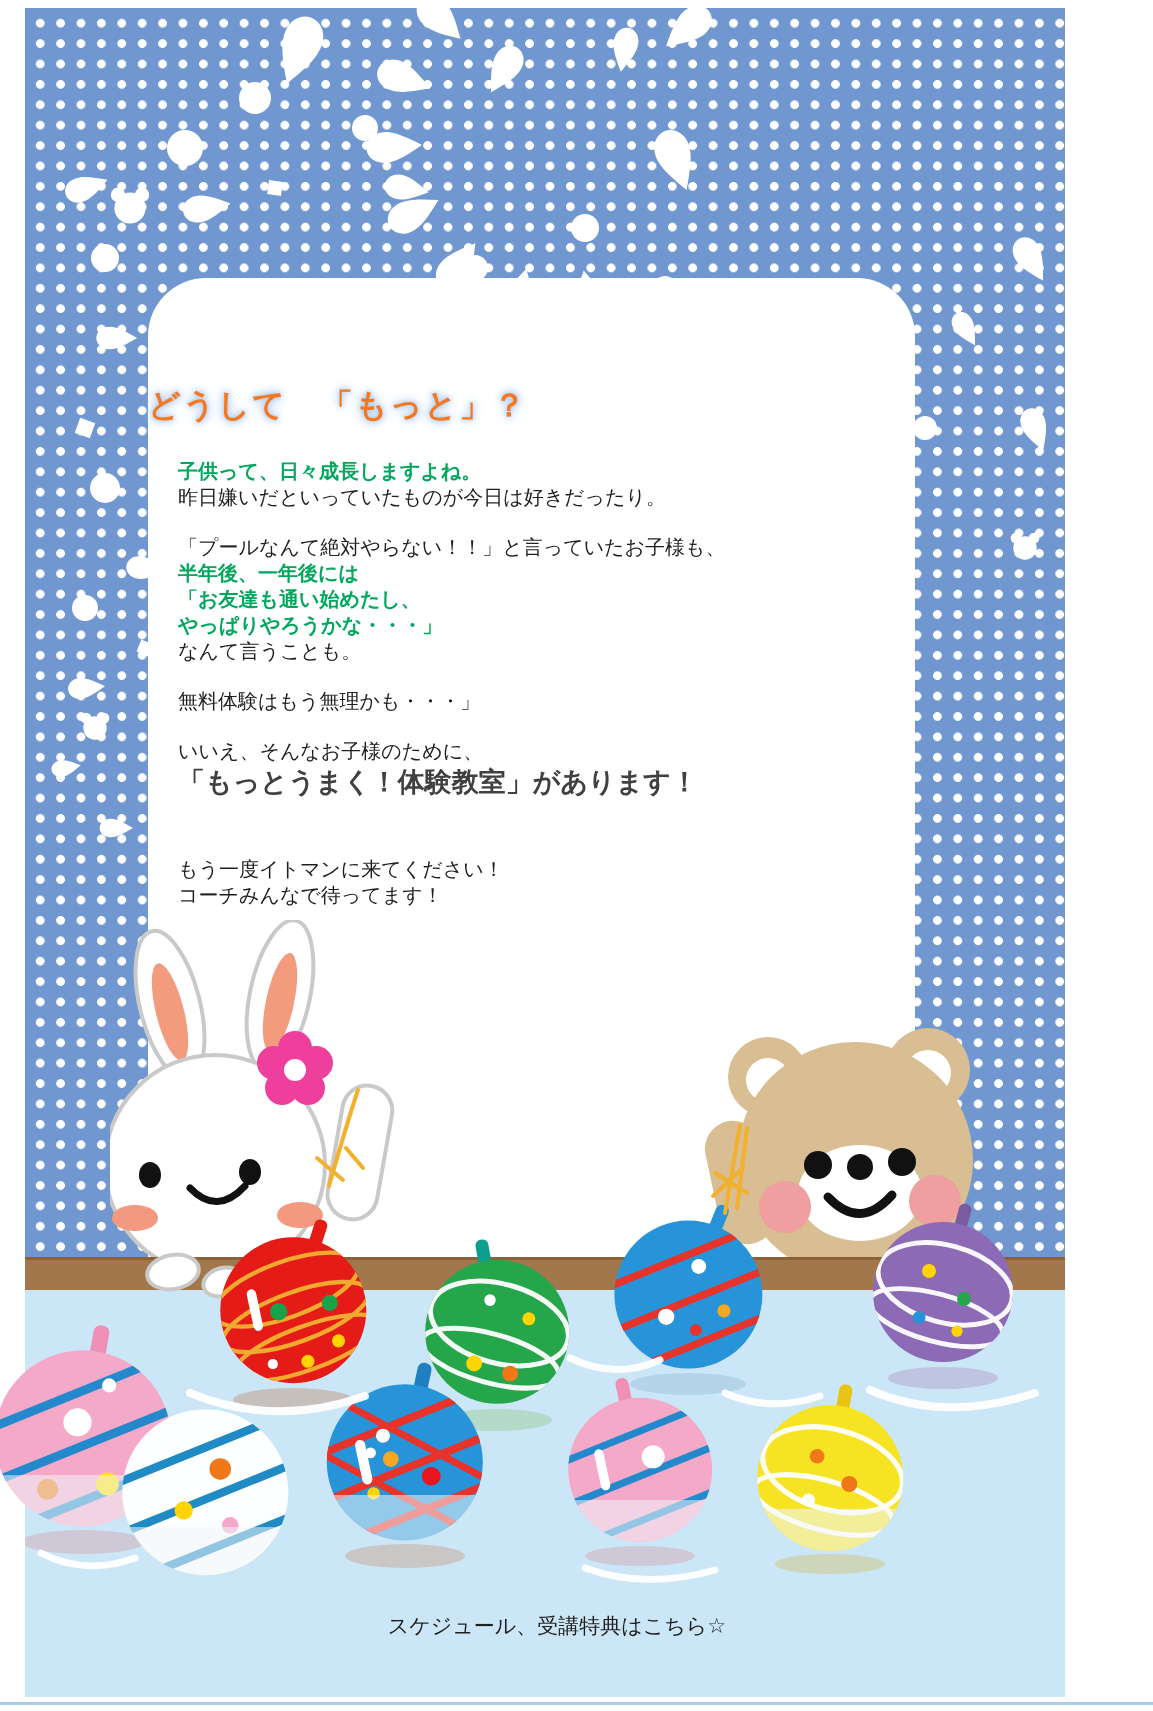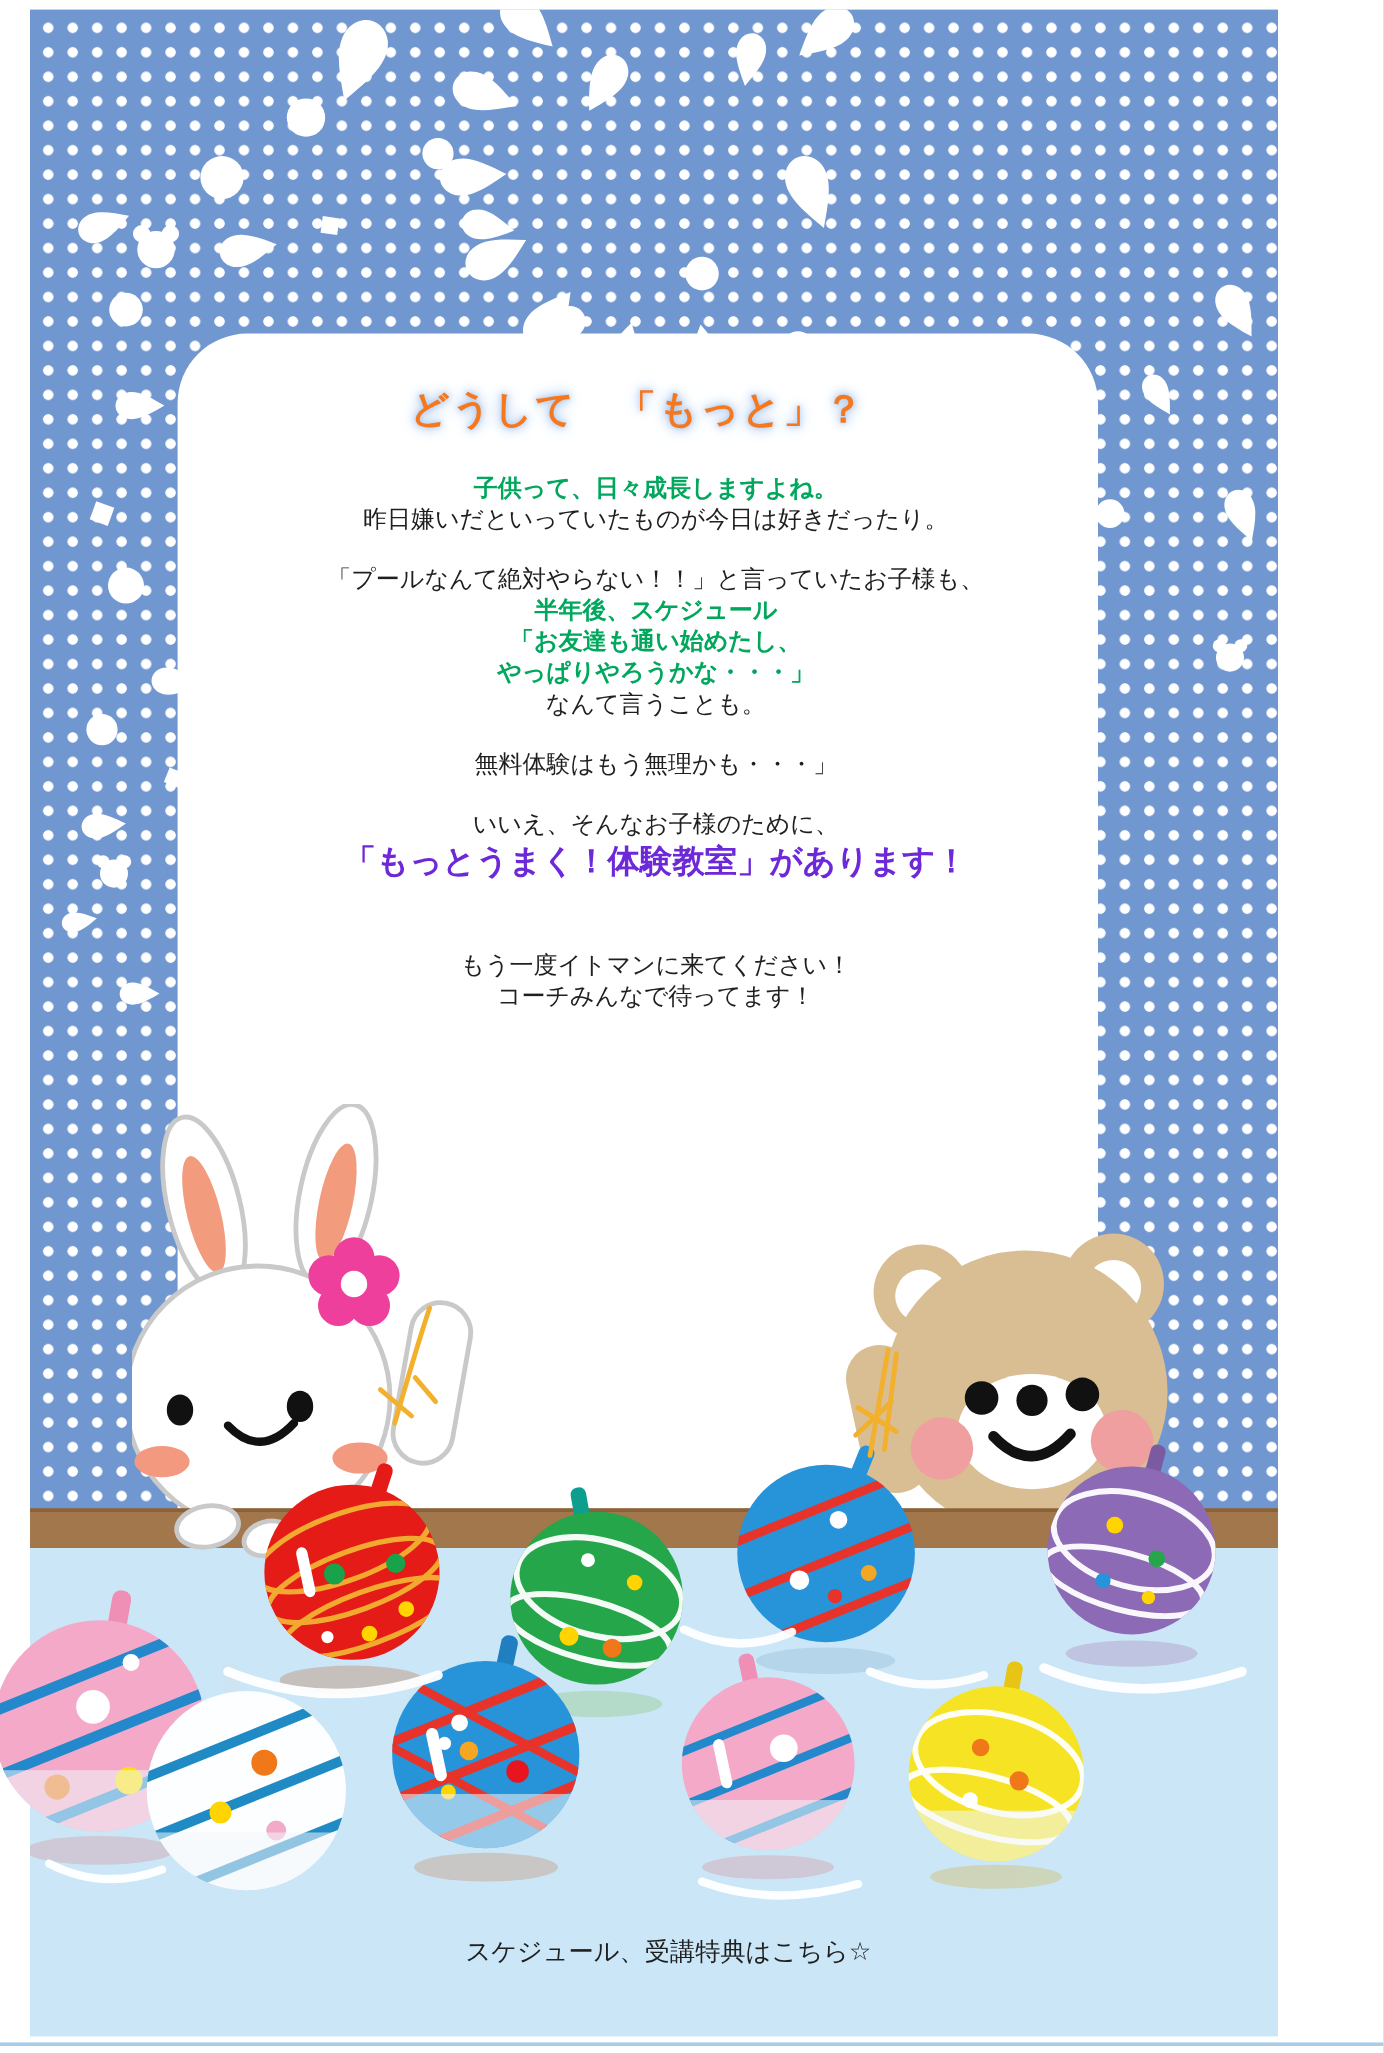--- a/index.html
+++ b/index.html
@@ -10,27 +10,27 @@
   
   .dotted{position:absolute;left:0;top:0;width:1040px;height:1274px;z-index:0;
     background-color:#7097d0;
     background-image:radial-gradient(circle,#ffffff 4px,rgba(255,255,255,0) 4.6px);
     background-size:20.4px 20.4px;background-position:5px 5px;}
   .deco{position:absolute;left:0;top:0;z-index:1;pointer-events:none;}
 
   
   .card{position:absolute;left:123px;top:270px;width:767px;height:987px;background:#ffffff;
     border-radius:58px 58px 0 0;z-index:2;}
-  .card-inner{padding-top:42px;text-align:center;}
+  .card-inner{padding-top:106px;}
   .title{font-size:32px;font-weight:bold;letter-spacing:2px;color:#f5781e;
     text-shadow:0 0 4px #a9c7ef,0 0 9px #a9c7ef,0 0 14px #b6d0f2;}
   #card-text{margin-top:30px;margin-left:30px;}
   .line{font-size:20px;line-height:26px;color:#1f1f1f;}
   .line.green{color:#00a75d;font-weight:bold;}
-  .line.big{font-size:27px;line-height:36px;color:#6d28d9;font-weight:bold;}
+  .line.big{font-size:27px;line-height:36px;color:#404040;font-weight:bold;}
   .sp{height:24px;}
   .sp-lg{height:56px;}
 
   
   .bar{position:absolute;left:0;top:1249px;width:1040px;height:33px;background:#a1774b;
     border-top:3px solid #8a6138;box-sizing:border-box;z-index:4;}
   .water{position:absolute;left:0;top:1282px;width:1040px;height:407px;background:#cbe7f7;z-index:1;}
 
   .chars{position:absolute;z-index:3;pointer-events:none;}
   .paws{position:absolute;z-index:5;pointer-events:none;}
@@ -154,21 +154,21 @@
       </svg>
 
     <div class="card">
       <div class="card-inner">
         <div class="title">どうして　「もっと」？</div>
         <div id="card-text">
             <div class="line green">子供って、日々成長しますよね。</div>
             <div class="line">昨日嫌いだといっていたものが今日は好きだったり。</div>
             <div class="sp"></div>
             <div class="line">「プールなんて絶対やらない！！」と言っていたお子様も、</div>
-            <div class="line green">半年後、スケジュール</div>
+            <div class="line green">半年後、一年後には</div>
             <div class="line green">「お友達も通い始めたし、</div>
             <div class="line green">やっぱりやろうかな・・・」</div>
             <div class="line">なんて言うことも。</div>
             <div class="sp"></div>
             <div class="line">無料体験はもう無理かも・・・」</div>
             <div class="sp"></div>
             <div class="line">いいえ、そんなお子様のために、</div>
             <div class="line big">「もっとうまく！体験教室」があります！</div>
             <div class="sp-lg"></div>
             <div class="line">もう一度イトマンに来てください！</div>

